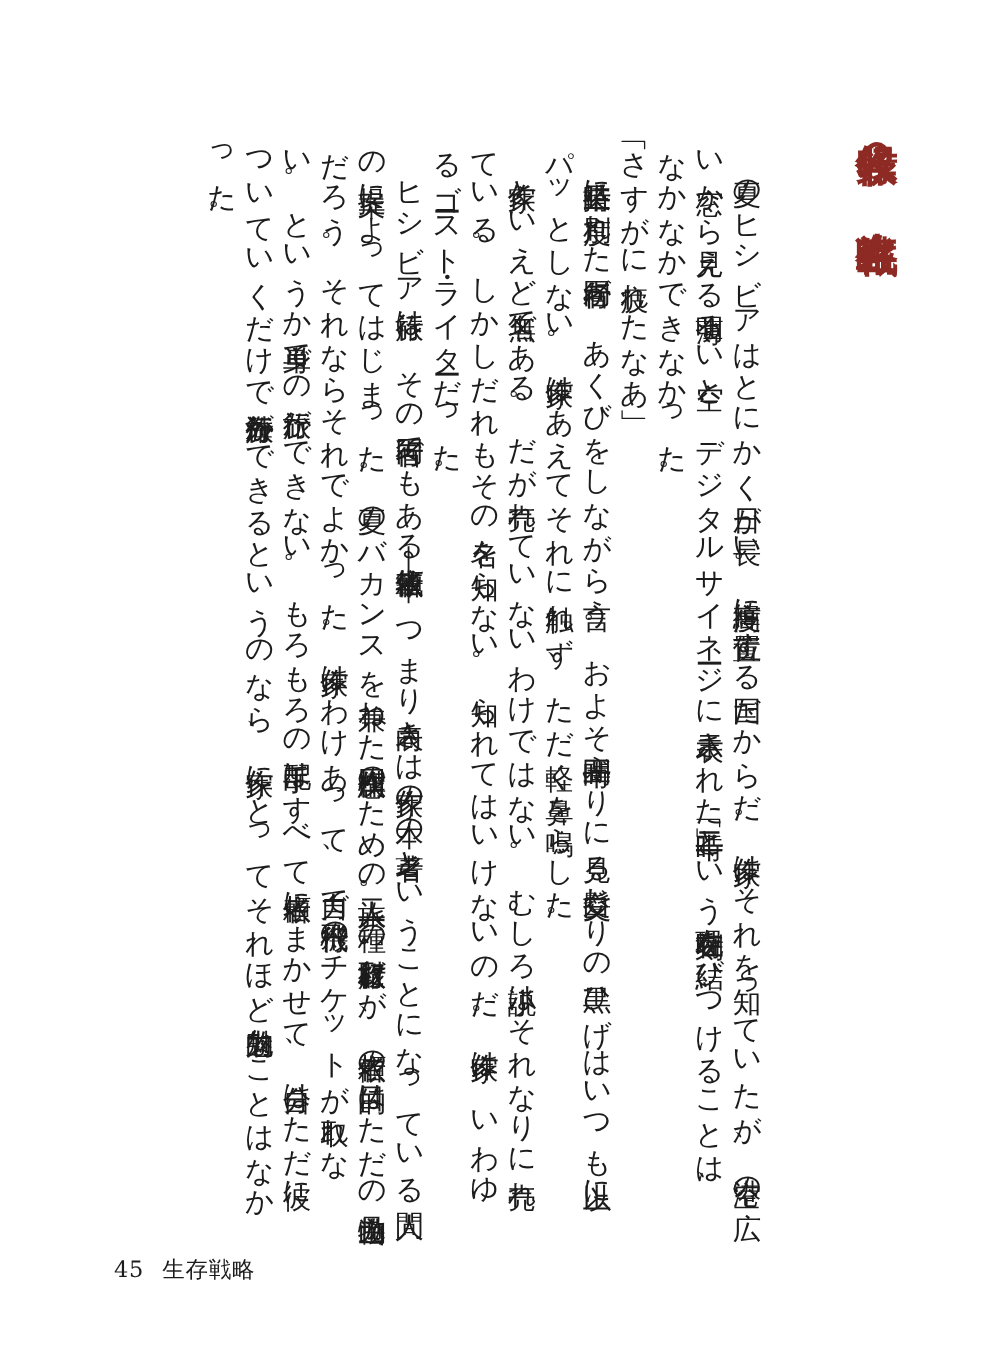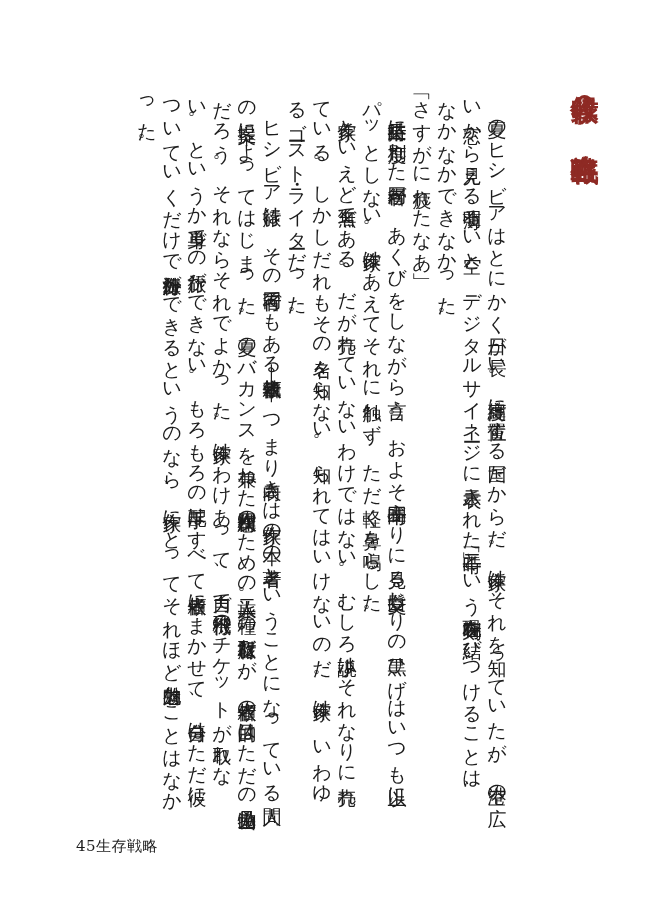--- a/index.html
+++ b/index.html
@@ -46,20 +46,21 @@
   }
   .story-body p.indented {
     text-indent: 1em;
   }
   .page-footer {
     position: absolute;
     left: 76px;
     top: 837px;
     display: flex;
     align-items: baseline;
+    gap: 12px;
     font-size: 15px;
     letter-spacing: 0.5px;
   }
 </style>
 </head>
 <body>
 
 <div class="page" style="background: rgb(255, 255, 255);">
 
   <div class="story-title" style="color: rgb(142, 42, 36);">収録作２　生存戦略</div>

